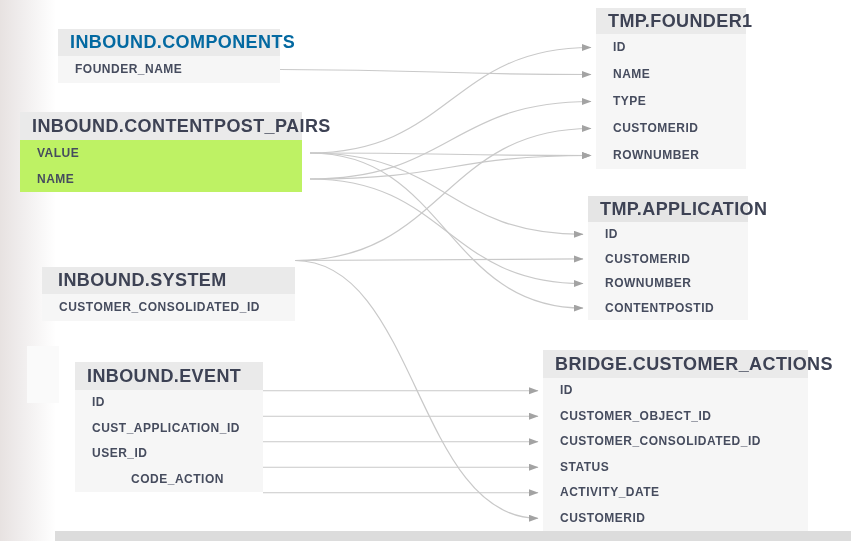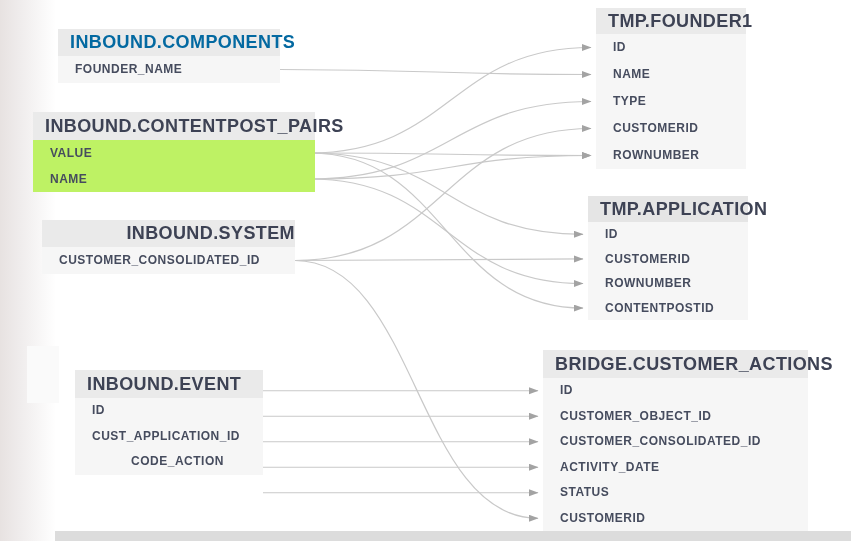--- a/index.html
+++ b/index.html
@@ -20,21 +20,21 @@
     position:absolute;left:27px;top:346px;width:32px;height:57px;
     background:#fafafa;
   }
   #wires{position:absolute;left:0;top:0;width:851px;height:541px;pointer-events:none;}
   .table-node{position:absolute;}
   .table-header{
     background:#eaeaea;color:#3d4254;font-weight:bold;
     font-size:18px;letter-spacing:0.4px;white-space:nowrap;
     padding-left:12px;box-sizing:border-box;
   }
-  .table-header.center{text-align:right;padding-left:16px;}
+  .table-header.center{text-align:left;padding-left:16px;margin-top:47px;}
   .table-fields{background:#f6f6f6;}
   .table-field{
     color:#464c5e;font-weight:bold;font-size:12px;letter-spacing:0.5px;
     white-space:nowrap;padding-left:17px;box-sizing:border-box;
   }
 </style>
 </head>
 <body>
 
 <div id="stage">
@@ -64,38 +64,39 @@
       <path d="M263,467.25 L538,467.25" fill="none" stroke="#c9c9c9" stroke-width="1.2" marker-end="url(#arrow)"></path>
       <path d="M263,492.75 L538,492.75" fill="none" stroke="#c9c9c9" stroke-width="1.2" marker-end="url(#arrow)"></path>
     </svg>
   <div id="nodes">
       <div class="table-node" style="left: 58px; top: 29px; width: 222px;">
         <div class="table-header" style="height: 27px; line-height: 27px; background: rgb(234, 234, 234); color: #0369a1;">INBOUND.COMPONENTS</div>
         <div class="table-fields" style="background: rgb(246, 246, 246);">
           <div class="table-field" style="height: 27px; line-height: 27px;">FOUNDER_NAME</div>
         </div>
       </div>
-      <div class="table-node" style="left: 33px; top: 112px; width: 282px;">
+      <div class="table-node" style="left: 20px; top: 112px; width: 282px;">
         <div class="table-header" style="height: 28px; line-height: 28px; background: rgb(234, 234, 234); color: rgb(61, 66, 84);">INBOUND.CONTENTPOST_PAIRS</div>
         <div class="table-fields" style="background: #bef264;">
           <div class="table-field" style="height: 26px; line-height: 26px;">VALUE</div>
           <div class="table-field" style="height: 26px; line-height: 26px;">NAME</div>
         </div>
       </div>
       <div class="table-node" style="left: 42px; top: 220px; width: 253px;">
         <div class="table-header center" style="height: 27px; line-height: 27px; background: rgb(234, 234, 234); color: rgb(61, 66, 84);">INBOUND.SYSTEM</div>
         <div class="table-fields" style="background: rgb(246, 246, 246);">
           <div class="table-field" style="height: 27px; line-height: 27px;">CUSTOMER_CONSOLIDATED_ID</div>
         </div>
       </div>
-      <div class="table-node" style="left: 75px; top: 370px; width: 188px;">
+      <div class="table-node" style="left: 75px; top: 362px; width: 188px;">
         <div class="table-header" style="height: 28px; line-height: 28px; background: rgb(234, 234, 234); color: rgb(61, 66, 84);">INBOUND.EVENT</div>
         <div class="table-fields" style="background: rgb(246, 246, 246);">
           <div class="table-field" style="height: 25.5px; line-height: 25.5px;">ID</div>
           <div class="table-field" style="height: 25.5px; line-height: 25.5px;">CUST_APPLICATION_ID</div>
+          <div class="table-field" style="height: 25.5px; line-height: 25.5px;">USER_ID</div>
           <div class="table-field" style="height: 25.5px; line-height: 25.5px; text-align: center;">CODE_ACTION</div>
         </div>
       </div>
       <div class="table-node" style="left: 596px; top: 8px; width: 150px;">
         <div class="table-header" style="height: 26px; line-height: 26px; background: rgb(234, 234, 234); color: rgb(61, 66, 84);">TMP.FOUNDER1</div>
         <div class="table-fields" style="background: rgb(246, 246, 246);">
           <div class="table-field" style="height: 27px; line-height: 27px;">ID</div>
           <div class="table-field" style="height: 27px; line-height: 27px;">NAME</div>
           <div class="table-field" style="height: 27px; line-height: 27px;">TYPE</div>
           <div class="table-field" style="height: 27px; line-height: 27px;">CUSTOMERID</div>
@@ -110,19 +111,19 @@
           <div class="table-field" style="height: 24.6px; line-height: 24.6px;">ROWNUMBER</div>
           <div class="table-field" style="height: 24.6px; line-height: 24.6px;">CONTENTPOSTID</div>
         </div>
       </div>
       <div class="table-node" style="left: 543px; top: 350px; width: 265px;">
         <div class="table-header" style="height: 28px; line-height: 28px; background: rgb(234, 234, 234); color: rgb(61, 66, 84);">BRIDGE.CUSTOMER_ACTIONS</div>
         <div class="table-fields" style="background: rgb(246, 246, 246);">
           <div class="table-field" style="height: 25.5px; line-height: 25.5px;">ID</div>
           <div class="table-field" style="height: 25.5px; line-height: 25.5px;">CUSTOMER_OBJECT_ID</div>
           <div class="table-field" style="height: 25.5px; line-height: 25.5px;">CUSTOMER_CONSOLIDATED_ID</div>
+          <div class="table-field" style="height: 25.5px; line-height: 25.5px;">STATUS</div>
           <div class="table-field" style="height: 25.5px; line-height: 25.5px;">ACTIVITY_DATE</div>
-          <div class="table-field" style="height: 25.5px; line-height: 25.5px;">STATUS</div>
           <div class="table-field" style="height: 25.5px; line-height: 25.5px;">CUSTOMERID</div>
         </div>
       </div>
     </div>
 </div>
 
 </body></html>

